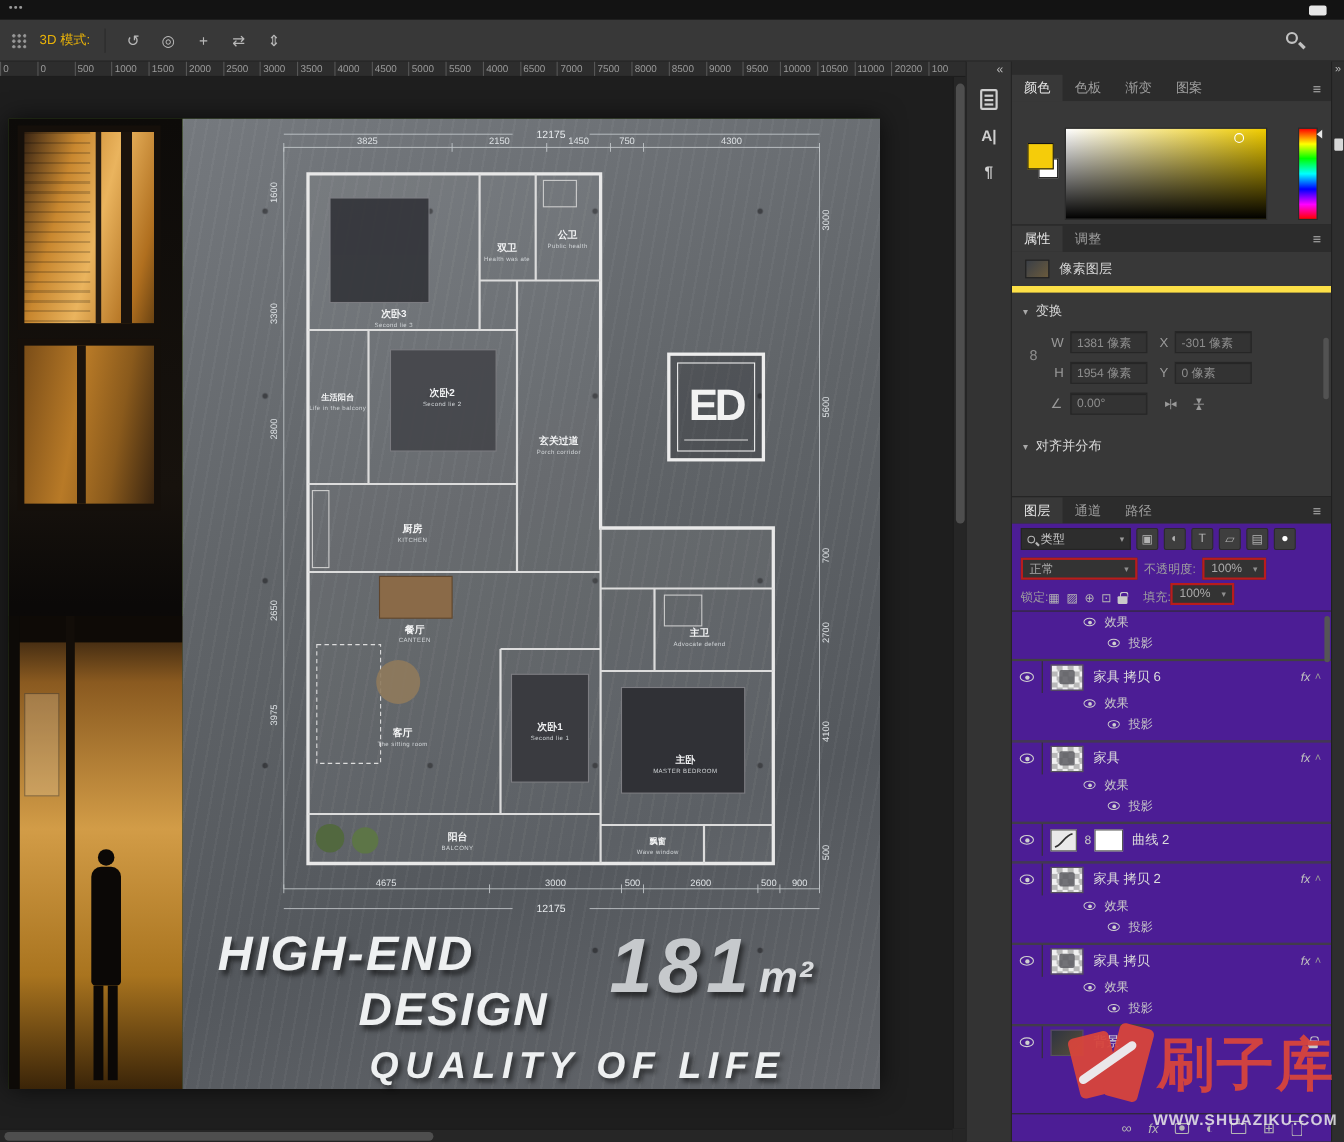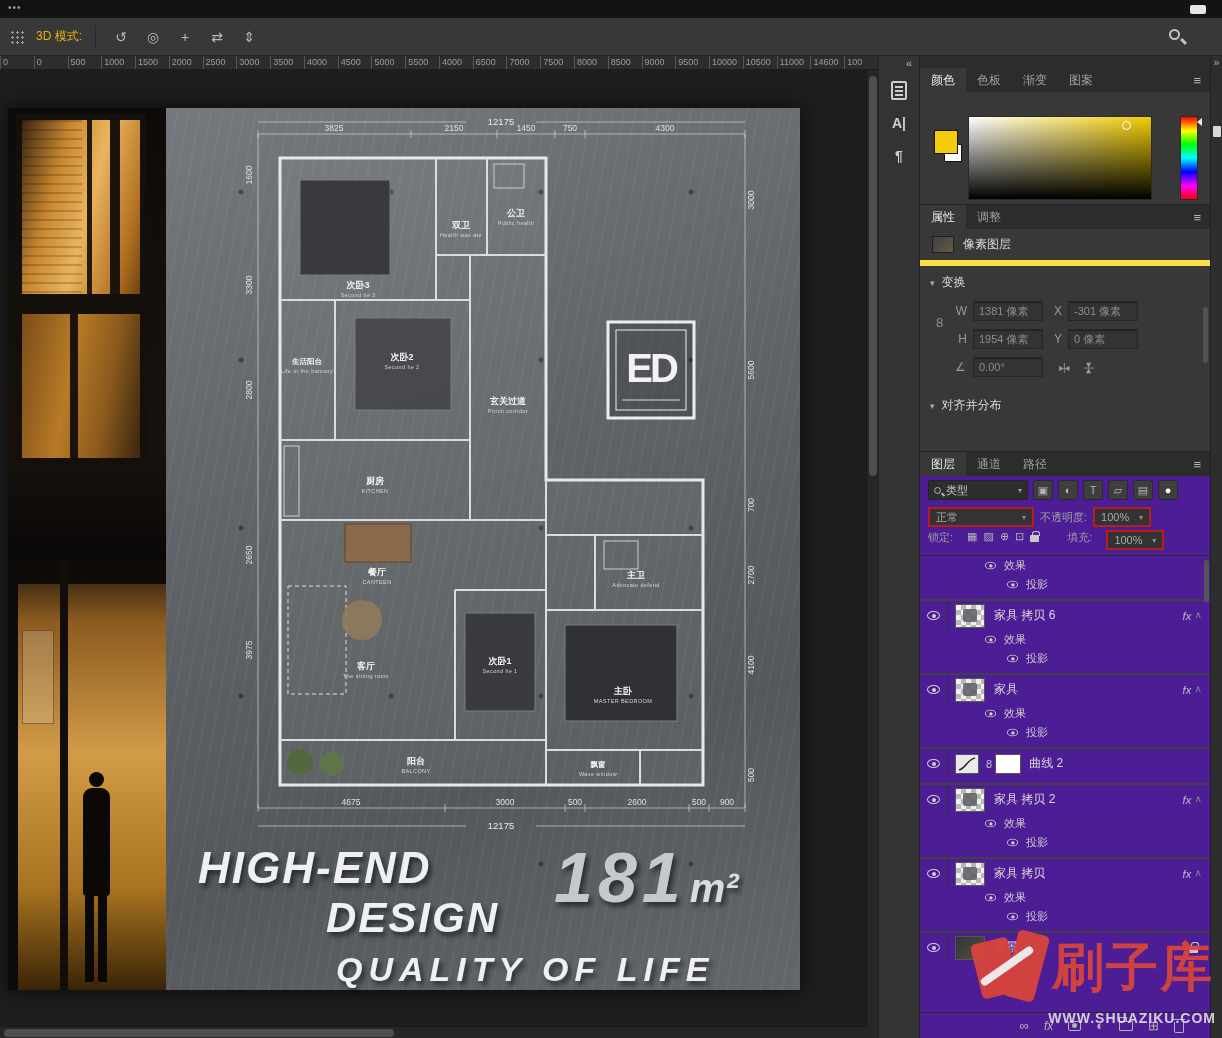--- a/index.html
+++ b/index.html
@@ -151,21 +151,21 @@
   .filter-btn{width:20px;height:20px;display:flex;align-items:center;justify-content:center;color:#b3b3b3;
     font-size:11px;background:#3e3e3e;border:1px solid #2b2b2b;border-radius:2px}
   .filter-btn.on{color:#fff}
   .blend-row{display:flex;align-items:center;gap:6px;padding:2px 8px;height:26px}
   .dropdown{height:20px;background:#333;border:2px solid #b91c1c;display:flex;align-items:center;
     justify-content:space-between;padding:0 6px;color:#a9a9a9;font-size:11px}
   .dropdown .dd{color:#8f8f8f;font-size:8px;margin-left:6px}
   .blend-select{width:106px}
   .small-label{color:#9f9f9f;font-size:11px}
   .val-box{width:58px}
-  .lock-row{display:flex;align-items:flex-start;gap:14px;padding:0 8px 5px;height:26px;border-bottom:1px solid #2c2c2c}
+  .lock-row{display:flex;align-items:flex-end;gap:0;padding:0 8px 5px;height:26px;border-bottom:1px solid #2c2c2c}
   .lock-icons{display:flex;gap:6px;color:#b5b5b5;font-size:11px;align-items:center}
   .padlock{width:9px;height:7px;background:#c9c9c9;position:relative;border-radius:1px;margin-top:3px}
   .padlock::before{content:"";position:absolute;left:1.5px;top:-4px;width:6px;height:4px;
     border:1.5px solid #c9c9c9;border-bottom:none;border-radius:3px 3px 0 0}
 
   .layer-list{flex:1;overflow:hidden;position:relative}
   .llist-scroll{position:absolute;right:1px;top:4px;width:5px;height:42px;background:#555;border-radius:3px}
   .lrow{display:flex;align-items:center;height:30px;border-top:1px solid #414141}
   .sub-row{display:flex;align-items:center;height:19px;color:#c9c9c9;font-size:11px}
   .group-sep{height:6px;border-bottom:1px solid #414141}
@@ -267,21 +267,21 @@
         <span class="tick">6500</span>
         <span class="tick">7000</span>
         <span class="tick">7500</span>
         <span class="tick">8000</span>
         <span class="tick">8500</span>
         <span class="tick">9000</span>
         <span class="tick">9500</span>
         <span class="tick">10000</span>
         <span class="tick">10500</span>
         <span class="tick">11000</span>
-        <span class="tick">14600</span>
+        <span class="tick">20200</span>
         <span class="tick">100</span>
       </div>
 
     <div class="pasteboard">
       <div class="poster">
 
         <div class="photo">
           <div class="win1">
             <div class="blinds"></div>
             <div class="w-bar2"></div>

